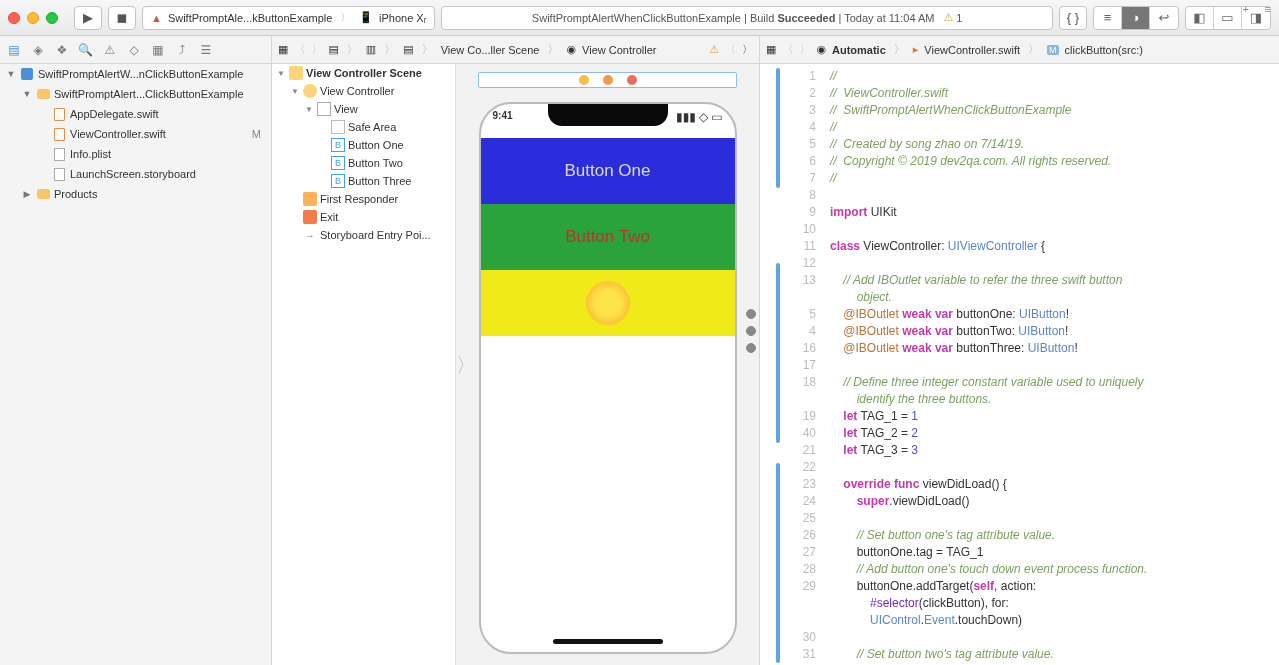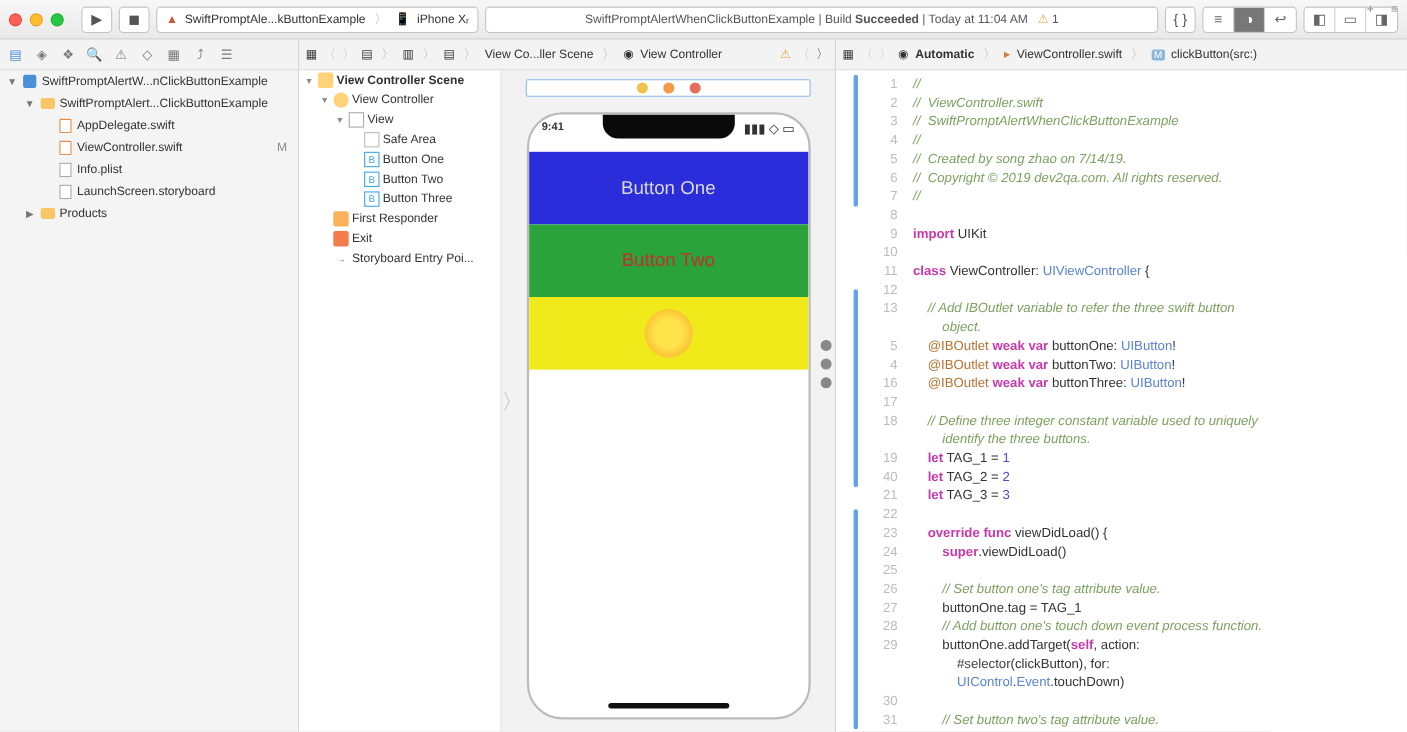--- a/index.html
+++ b/index.html
@@ -75,21 +75,21 @@
 .code .cline{height:17px;}
 .ribbon{width:8px;background:#fff;position:relative;}
 .rib-mark{position:absolute;left:2px;width:4px;background:#5fa4e6;border-radius:2px;}
 .conn{position:absolute;width:10px;height:10px;border:1px solid #888;border-radius:50%;background:#fff;left:-14px;}
 .conn.f{background:#888;}
 .c-comment{color:#7da05f;font-style:italic;}
 .c-key{color:#c739ab;font-weight:600;}
 .c-type{color:#5b84d0;}
 .c-attr{color:#b87333;}
 .c-num{color:#4a4ae0;}
-.c-sel{color:#404040;}
+.c-sel{color:#6d28d9;}
 .add-btn{position:absolute;top:3px;right:30px;color:#888;}
 .list-btn{position:absolute;top:3px;right:8px;color:#888;}
 </style>
 </head>
 <body>
 
 <div class="toolbar">
   <div class="traffic">
     <div class="dot r"></div>
     <div class="dot y"></div>

